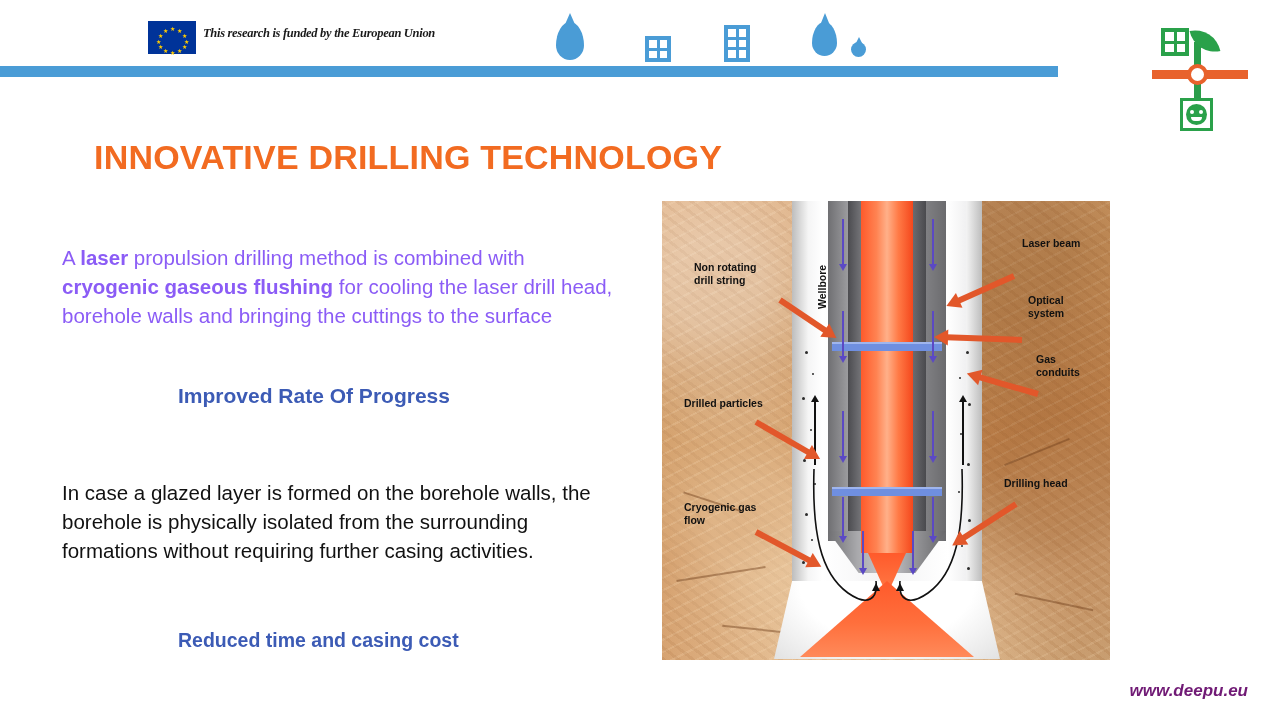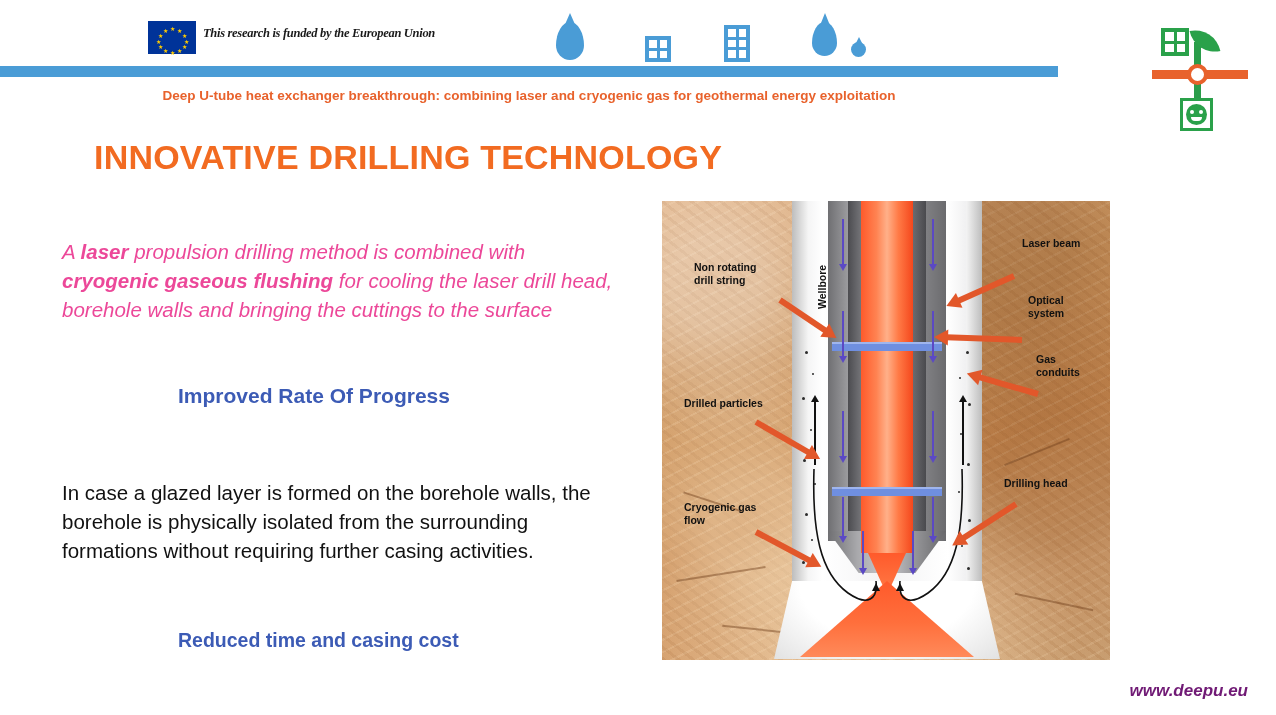--- a/index.html
+++ b/index.html
@@ -214,26 +214,25 @@
     left: 94px; top: 138px;
     font-size: 34px;
     font-weight: bold;
     color: #f26b21;
     letter-spacing: 0.2px;
   }
 
   
   .para1 {
     position: absolute;
-    left: 62px; top: 237px;
+    left: 62px; top: 243px;
     width: 560px;
     font-size: 20.5px;
-    color: #ec4899;
+    color: #8b5cf6;
     line-height: 1.42;
-    font-style: italic;
   }
   .para1 b { font-weight: bold; }
 
   .highlight1 {
     position: absolute;
     left: 178px; top: 380px;
     width: 520px;
     font-size: 21px;
     font-weight: bold;
     color: #3c5bb5;
@@ -499,21 +498,20 @@
     </div>
     <div class="cl-leaf"></div>
     <div class="cl-sq-bot"></div>
     <div class="cl-face">
       <i class="l"></i>
         <i class="r"></i>
         <u></u>
     </div>
   </div>
 
-  <div class="subtitle">Deep U-tube heat exchanger breakthrough: combining laser and cryogenic gas for geothermal energy exploitation</div>
 </div>
 
 <div class="page-title">INNOVATIVE DRILLING TECHNOLOGY</div>
 
 <div class="para1">
   <span>A </span><b>laser</b><span> propulsion drilling method is combined with </span><b>cryogenic gaseous flushing</b><span> for cooling the laser drill head, borehole walls and bringing the cuttings to the surface</span>
 </div>
 
 <div class="highlight1">
   <div>Improved Rate Of Progress</div>

